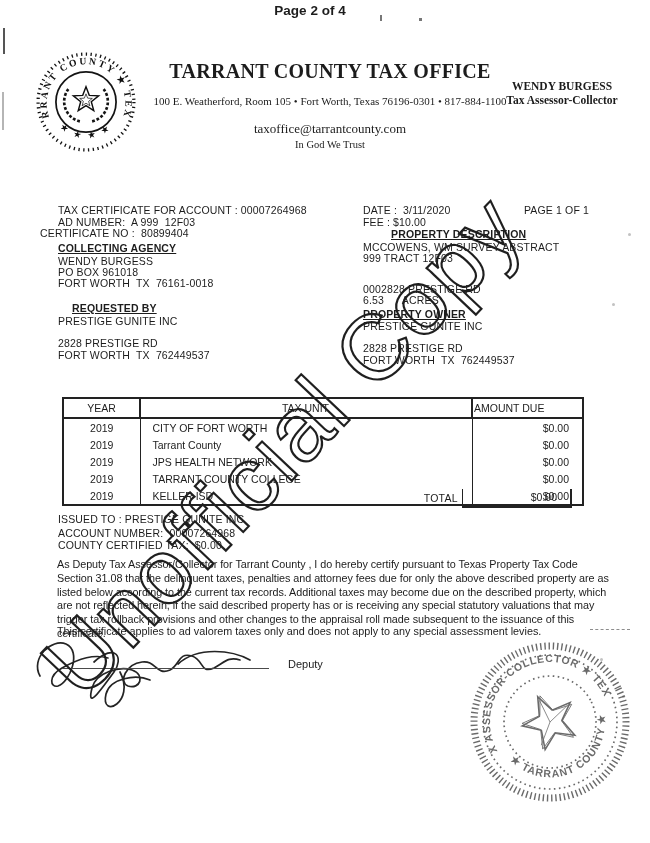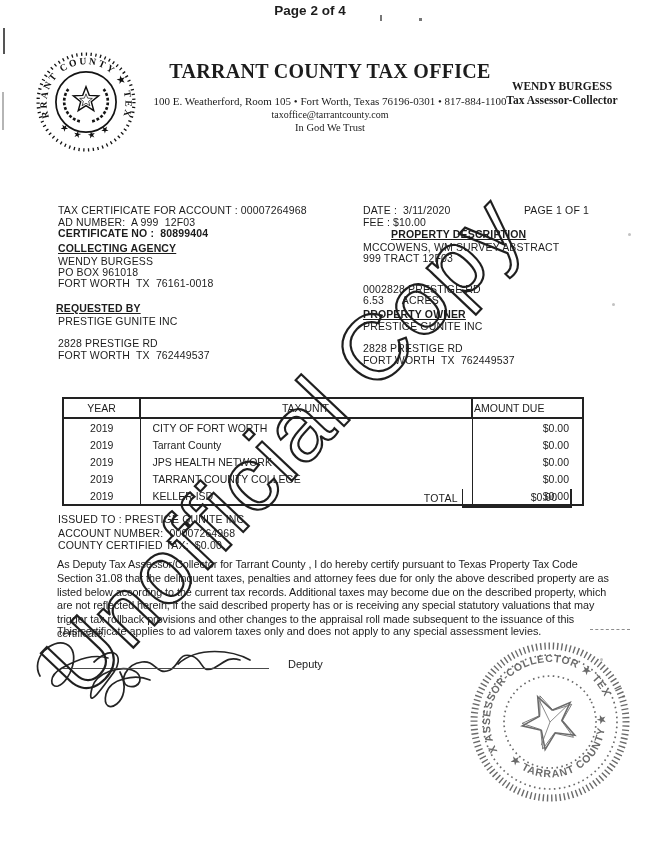--- a/index.html
+++ b/index.html
@@ -8,21 +8,21 @@
     font-family:"Liberation Sans", sans-serif; color:#1c1c1c; overflow:hidden;
   }
   .line { position:absolute; font-size:10.5px; line-height:11px; white-space:pre; letter-spacing:.15px; }
   .hdg  { font-weight:bold; text-decoration:underline; }
   .page-number { position:absolute; left:255px; top:3px; width:110px; text-align:center;
                  font-size:13.5px; font-weight:bold; }
   .letterhead { position:absolute; left:135px; top:60px; width:390px; text-align:center;
                 font-family:"Liberation Serif", serif; }
   .lh-title { font-size:20px; font-weight:bold; letter-spacing:.3px; }
   .lh-addr  { font-size:11px; margin-top:12px; }
-  .lh-email { font-size:10px; margin-top:2px; }
+  .lh-email { font-size:13px; margin-top:14px; }
   .lh-motto { font-size:10.5px; margin-top:2px; }
   .official { position:absolute; left:498px; top:80px; width:128px; text-align:center;
               font-family:"Liberation Serif", serif; font-weight:bold; font-size:11.5px; line-height:13.5px; }
   table.tax { position:absolute; left:62px; top:397px; width:510px; border-collapse:collapse;
               table-layout:fixed; font-size:10.5px; }
   table.tax, table.tax tr.head th { border:2px solid #222; }
   table.tax th { height:16px; font-weight:normal; border-bottom:2px solid #222; }
   table.tax td { height:15px; }
   .col-year { width:73px; text-align:center; }
   .col-unit { width:329px; text-align:left; padding-left:12px;
@@ -88,28 +88,28 @@
     <div class="lh-email">taxoffice@tarrantcounty.com</div>
     <div class="lh-motto">In God We Trust</div>
   </div>
   <div class="official">
     <div>WENDY BURGESS</div>
     <div>Tax Assessor-Collector</div>
   </div>
 
   <div class="line" style="left:58px; top:205px;">TAX CERTIFICATE FOR ACCOUNT : 00007264968</div>
   <div class="line" style="left:58px; top:216.5px;">AD NUMBER:  A 999  12F03</div>
-  <div class="line" style="left:58px; top:228px;font-weight:bold;">CERTIFICATE NO :  80899404</div>
+  <div class="line" style="left:40px; top:228px;">CERTIFICATE NO :  80899404</div>
 
   <div class="line hdg" style="left:58px; top:243px;">COLLECTING AGENCY</div>
   <div class="line" style="left:58px; top:256px;">WENDY BURGESS</div>
   <div class="line" style="left:58px; top:267px;">PO BOX 961018</div>
   <div class="line" style="left:58px; top:278px;">FORT WORTH  TX  76161-0018</div>
 
-  <div class="line hdg" style="left:56px; top:303px;">REQUESTED BY</div>
+  <div class="line hdg" style="left:72px; top:303px;">REQUESTED BY</div>
   <div class="line" style="left:58px; top:315.5px;">PRESTIGE GUNITE INC</div>
   <div class="line" style="left:58px; top:338px;">2828 PRESTIGE RD</div>
   <div class="line" style="left:58px; top:349.5px;">FORT WORTH  TX  762449537</div>
 
   <div class="line" style="left:363px; top:205px;">DATE :  3/11/2020</div>
   <div class="line" style="left:363px; top:216.5px;">FEE : $10.00</div>
   <div class="line" style="left:524px; top:205px;">PAGE 1 OF 1</div>
 
   <div class="line hdg" style="left:363px; top:228.5px;padding-left:28px;">PROPERTY DESCRIPTION</div>
   <div class="line" style="left:363px; top:241.5px;">MCCOWENS, WM SURVEY ABSTRACT</div>

